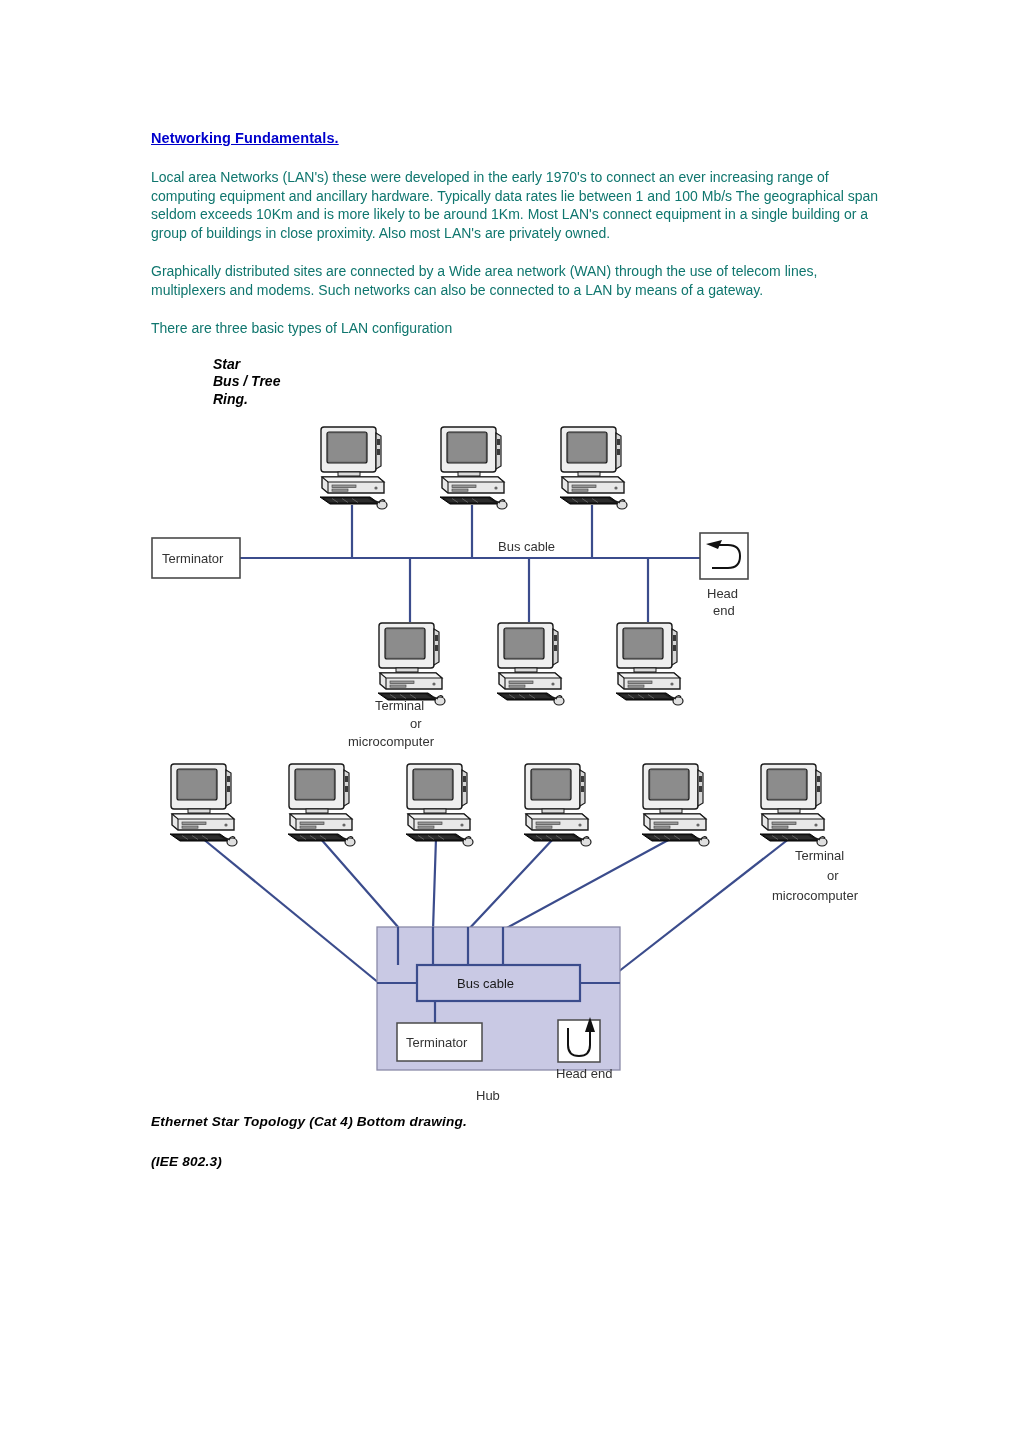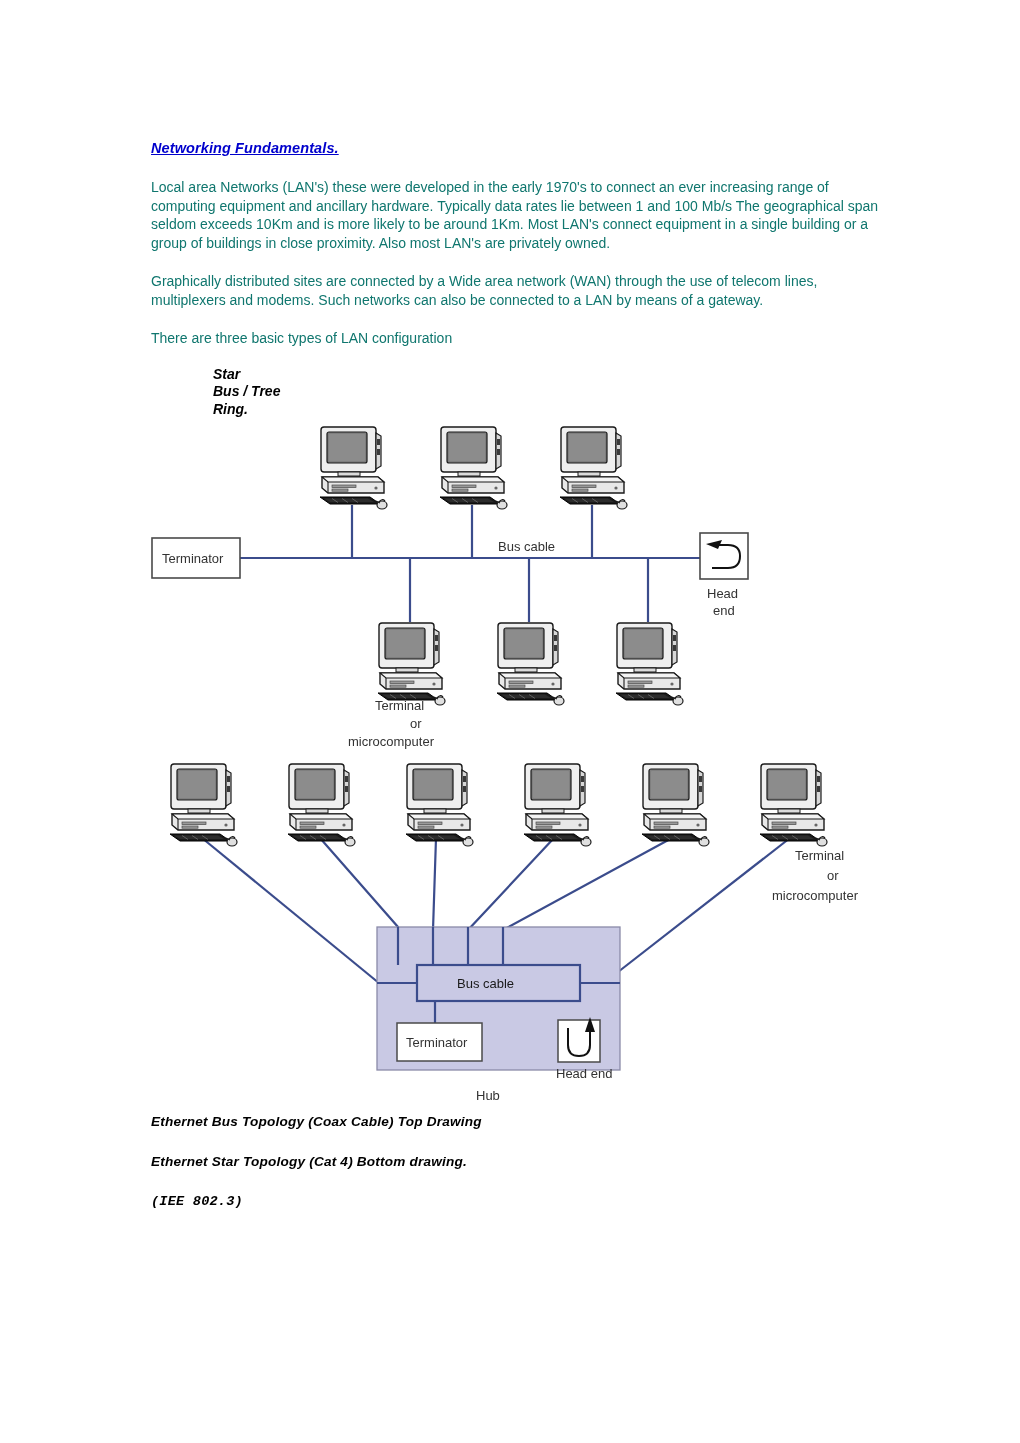--- a/index.html
+++ b/index.html
@@ -25,23 +25,22 @@
     position: absolute;
     left: 151px;
     top: 122px;
     width: 730px;
   }
   .doc-heading {
     font-size: 14.5px;
     font-weight: bold;
     color: #0000CC;
     text-decoration: underline;
-    margin: 18px 0 22px 0;
+    margin: 8px 0 22px 0;
     letter-spacing: 0.1px;
-    font-style: italic;
   }
   .para {
     font-size: 14px;
     line-height: 18.5px;
     margin: 0 0 20px 0;
     color: #0f766e;
   }
   .para.tight { margin-bottom: 18px; }
   .lan-list {
     margin: 0 0 0 62px;
@@ -56,21 +55,21 @@
     top: 1114px;
     width: 700px;
   }
   .caption {
     font-size: 13.6px;
     font-weight: bold;
     font-style: italic;
     margin: 0 0 25px 0;
     letter-spacing: 0.2px;
   }
-  .caption:last-child { margin-bottom: 8px; font-family: Liberation Mono, monospace; }
+  .caption:last-child { margin-bottom: 8px; }
 
   
   .diagram {
     position: absolute;
     left: 0;
   }
   #bus-diagram { top: 425px; left: 140px; width: 700px; height: 330px; }
   #star-diagram { top: 760px; left: 140px; width: 760px; height: 345px; }
   .diagram svg { display: block; overflow: visible; }
 
@@ -245,18 +244,17 @@
 
       <g>
         <text class="dlabel" x="655" y="100">Terminal</text>
         <text class="dlabel" x="687" y="120">or</text>
         <text class="dlabel" x="632" y="140">microcomputer</text>
       </g>
     </svg>
   </div>
 
   <div class="captions">
-    <p class="caption">Ethernet  Bus Topology  (Coax Cable)  Top Drawing</p>
     <p class="caption">Ethernet  Star Topology  (Cat 4)  Bottom drawing.</p>
     <p class="caption">(IEE 802.3)</p>
   </div>
 
 </div>
 
 </body></html>

